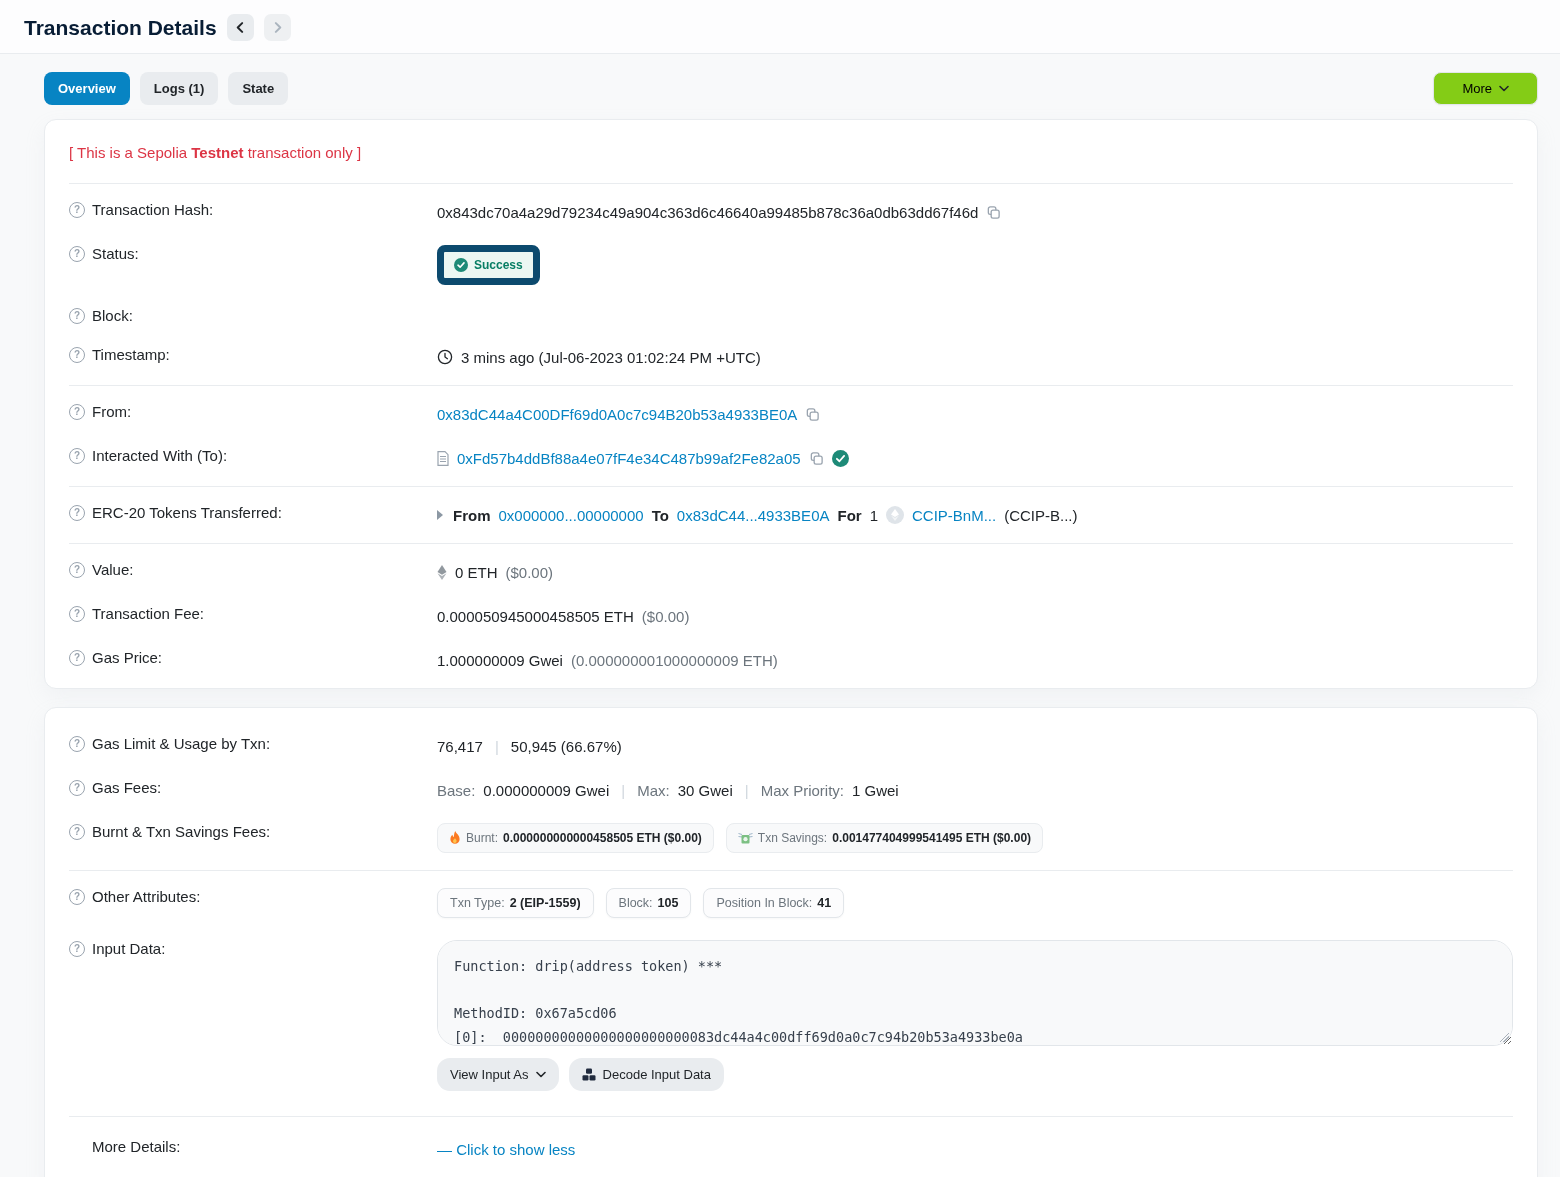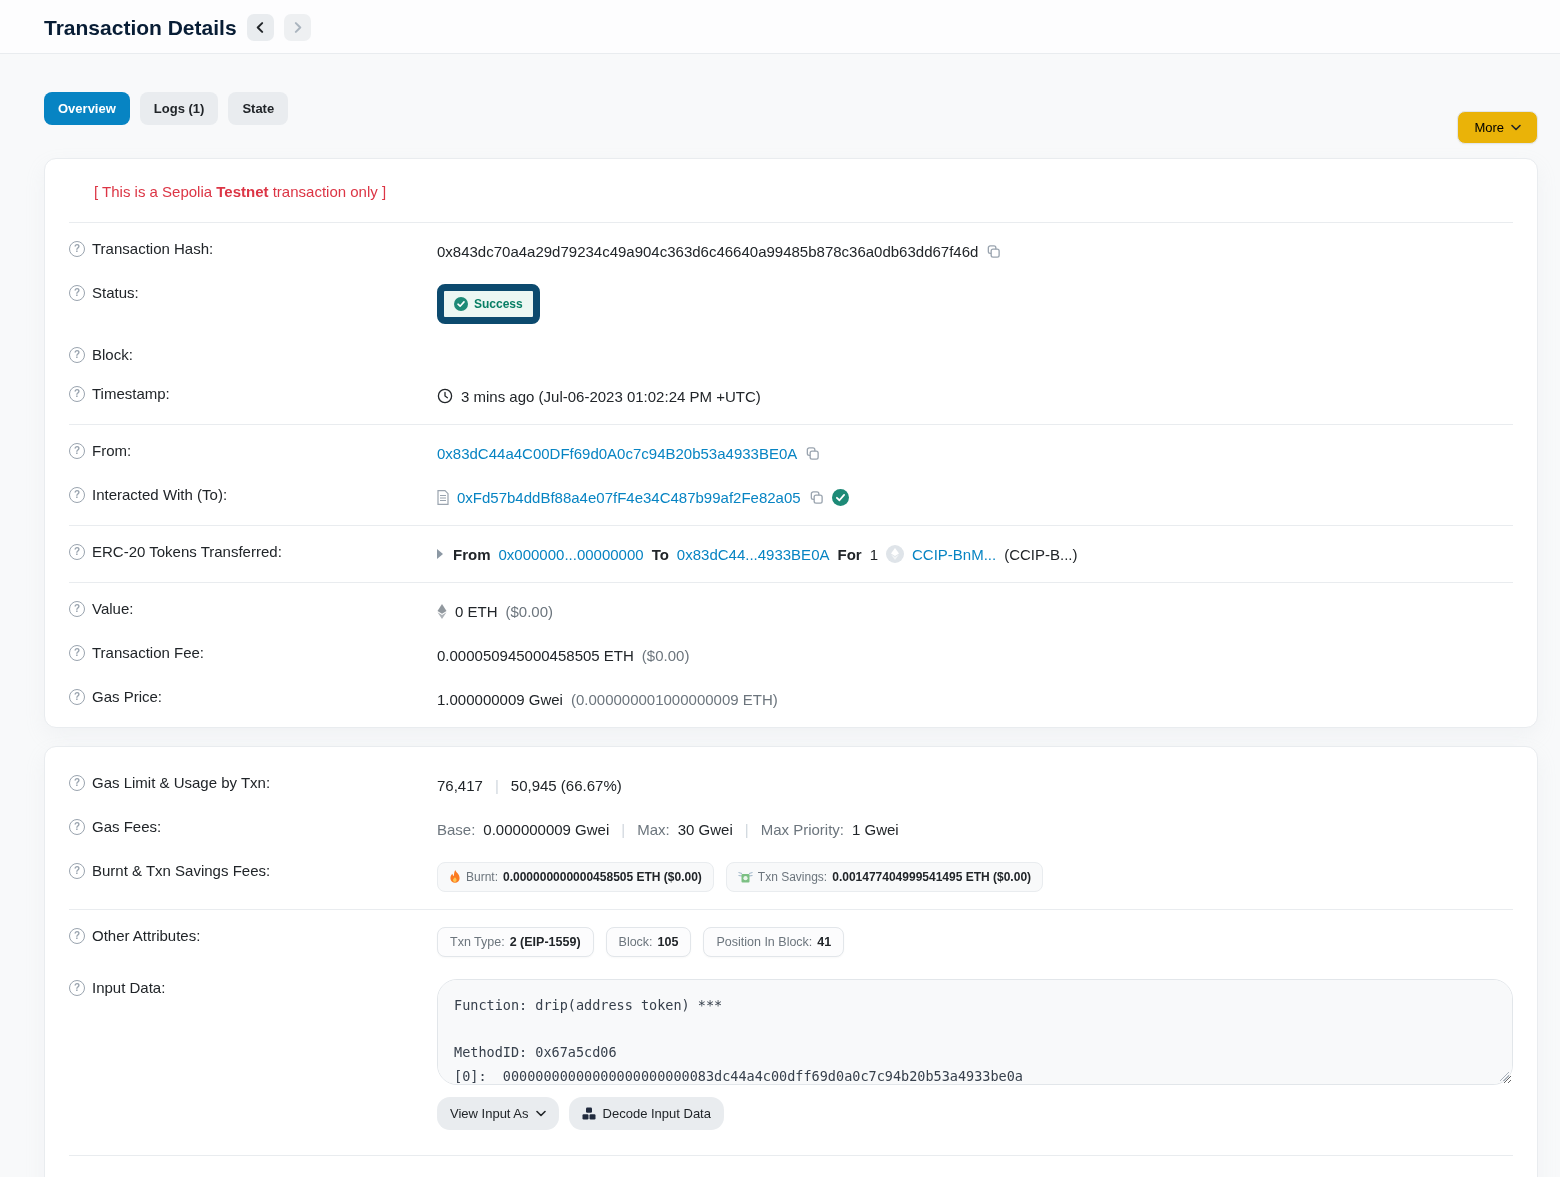--- a/index.html
+++ b/index.html
@@ -1,28 +1,28 @@
 <!DOCTYPE html>
 <html><head>
 <meta charset="utf-8">
 <style>
   * { margin:0; padding:0; box-sizing:border-box; }
   html,body { width:1560px; min-height:1177px; background:#f8f9fa; font-family:"Liberation Sans", sans-serif; color:#212529; }
-  .page-header { background:#fdfdfe; padding:14px 44px 12px 44px; border-bottom:1px solid #e9ecef; display:flex; align-items:center; gap:10px; }
+  .page-header { background:#fdfdfe; padding:14px 44px 12px 24px; border-bottom:1px solid #e9ecef; display:flex; align-items:center; gap:10px; }
   .page-title { font-size:21px; font-weight:700; color:#081d35; }
   .nav-btn { width:27px; height:27px; border-radius:7px; border:none; display:inline-flex; align-items:center; justify-content:center; background:#e9ecef; cursor:pointer; }
   .nav-btn.disabled { background:#eef0f2; cursor:default; }
   .content { padding:18px 22px 20px 44px; }
   .tab-row { display:flex; align-items:center; justify-content:space-between; margin-bottom:14px; }
   .tabs { display:flex; gap:10px; }
   .tab { border:none; border-radius:8px; padding:9px 14px; font-size:13px; font-weight:600; background:#e9ecef; color:#212529; cursor:pointer; font-family:"Liberation Sans", sans-serif;}
   .tab.active { background:#0784c3; color:#ffffff; }
-  .more-btn { background:#eab308; border:1px solid #e2e6ea; border-radius:8px; padding:8px 16px; font-size:13px; font-weight:500; display:flex; align-items:center; gap:7px; cursor:pointer; box-shadow:0 1px 2px rgba(0,0,0,.03); font-family:"Liberation Sans", sans-serif;margin-top:39px;}
+  .more-btn { background:#84cc16; border:1px solid #e2e6ea; border-radius:8px; padding:8px 28px; font-size:13px; font-weight:500; display:flex; align-items:center; gap:7px; cursor:pointer; box-shadow:0 1px 2px rgba(0,0,0,.03); font-family:"Liberation Sans", sans-serif;}
   .card { background:#ffffff; border:1px solid #e9ecef; border-radius:12px; padding:6px 24px; box-shadow:0 8px 20px rgba(189,197,209,.12); margin-bottom:18px; }
-  .warning { color:#dc3545; font-size:15px; padding:18px 0 16px 0;margin-left:25px; }
+  .warning { color:#dc3545; font-size:15px; padding:18px 0 16px 0; }
   .warning b { font-weight:700; }
   .divider { border-top:1px solid #e9ecef; margin:6px 0; }
   .row { display:grid; grid-template-columns:368px 1fr; align-items:flex-start; padding:11px 0; font-size:15px; }
   .row-label { display:flex; align-items:center; gap:7px; color:#212529; }
   .q-icon { width:16px; height:16px; min-width:16px; border:1.4px solid #9aa4af; border-radius:50%; color:#9aa4af; font-size:10px; font-weight:700; display:inline-flex; align-items:center; justify-content:center; cursor:pointer; line-height:1; }
   .q-icon::before { content:"?"; }
   .row-value { display:flex; align-items:center; gap:8px; flex-wrap:wrap; min-height:22px; }
   .muted { color:#6c757d; }
   .sep { color:#d0d7de; padding:0 4px; }
   .link { color:#0784c3; text-decoration:none; cursor:pointer; }

